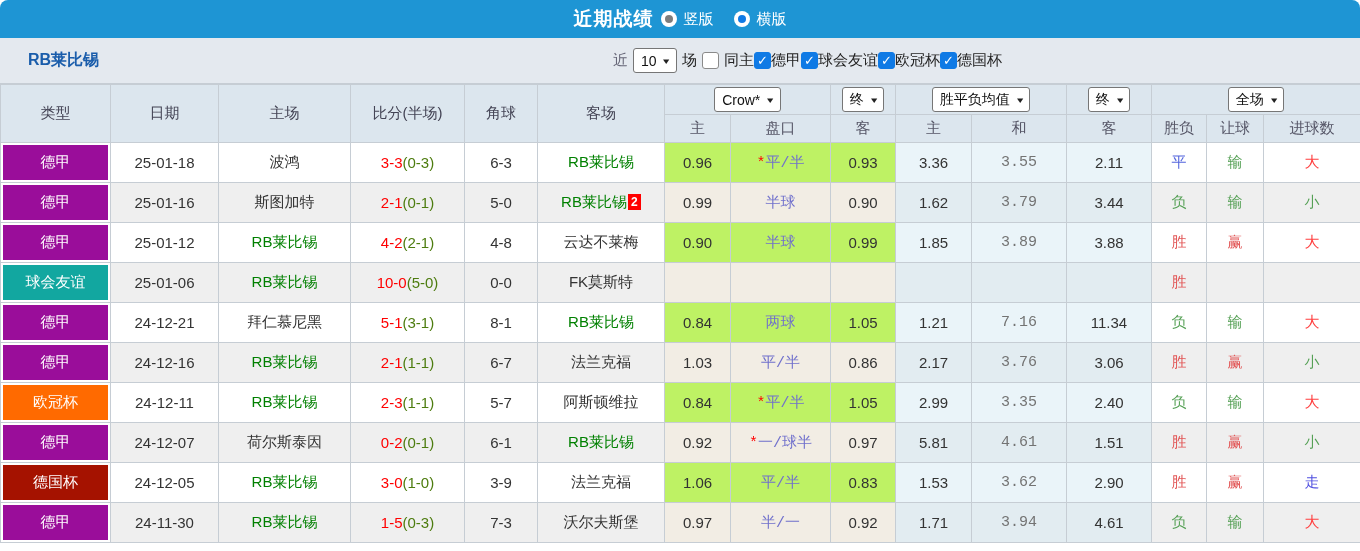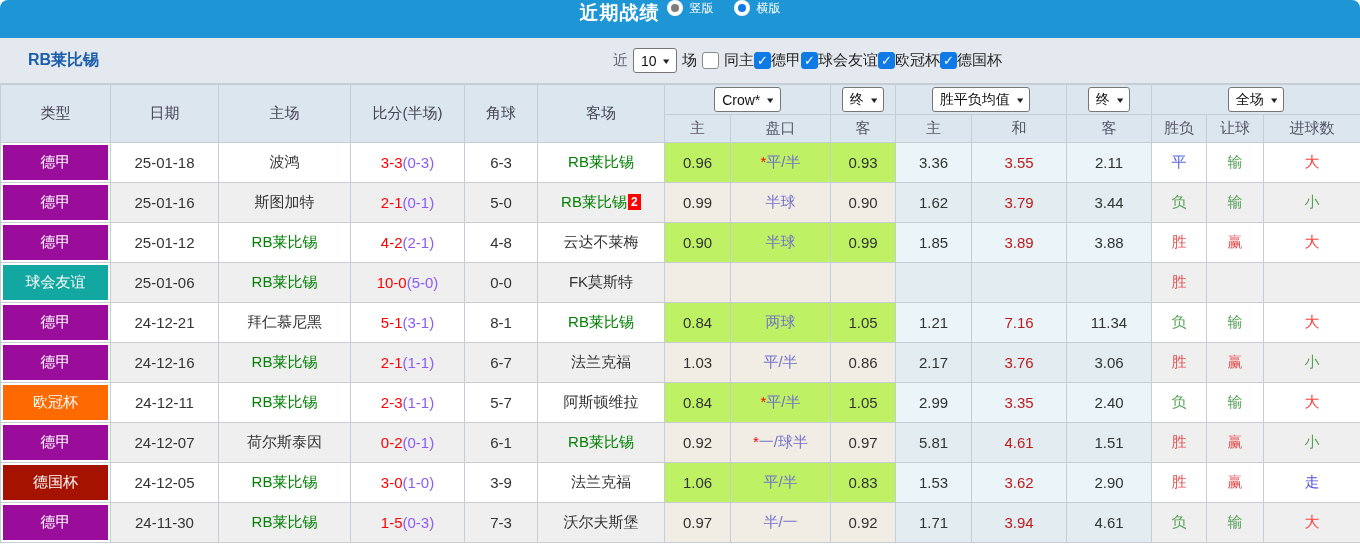--- a/index.html
+++ b/index.html
@@ -5,30 +5,30 @@
   * { box-sizing: border-box; margin: 0; padding: 0; }
   body {
     width: 1360px; background: #fff;
     font-family: "Liberation Sans", "DejaVu Sans", sans-serif;
   }
   .page { width: 1360px; height: 551px; overflow: hidden; background: #fff; }
 
   
   .topbar {
     height: 38px; background: #1e95d4; border-radius: 8px 8px 0 0;
-    display: flex; justify-content: center; gap: 7px; color: #fff;
+    display: flex; align-items: center; justify-content: center; gap: 7px; color: #fff;
   }
   .topbar .title { font-size: 19px; font-weight: bold; letter-spacing: 1px; }
   .radio {
     width: 16px; height: 16px; border-radius: 50%; background: #fff;
     display: inline-flex; align-items: center; justify-content: center; flex: none;
   }
   .radio.unchecked::after { content: ""; width: 8px; height: 8px; border-radius: 50%; background: #7d7d7d; }
   .radio.checked::after   { content: ""; width: 8px; height: 8px; border-radius: 50%; background: #0f7ae5; }
-  .radio-label { font-size: 12px; color: #fff; }
+  .radio-label { font-size: 15px; color: #fff; }
   .topbar .gap { width: 6px; }
 
   
   .filterbar {
     height: 46px; background: #e4e9ef; position: relative;
     display: flex; align-items: center; border-bottom: 1px solid #c6cdd4;
   }
   .team-title { margin-left: 28px; font-size: 16px; font-weight: bold; color: #1a5dab; }
   .filters { position: absolute; right: 358px; display: flex; align-items: center; font-size: 15px; color: #222; }
   .lbl-muted { color: #667; margin-right: 5px; }
@@ -66,24 +66,24 @@
   .lg-badge {
     width: 100%; height: 100%; display: flex; align-items: center; justify-content: center;
     color: #fff; font-size: 15px;
   }
   .lg-dejia    { background: #9a0d9a; }
   .lg-friendly { background: #12a7a0; }
   .lg-ucl      { background: #ff6a00; }
   .lg-decup    { background: #a51200; }
   .rb { color: #008000; }
   .d-ft { color: #ff0000; }
-  .d-ht { color: #8b5cf6; text-align: right; }
-  .hc-cell { color: #7070cc; }
+  .d-ht { color: #4d7c0f; text-align: right; }
+  .hc-cell { color: #7070cc; font-family: Liberation Mono, monospace; }
   .d-star { color: #ff0000; }
-  .d-md { color: #b91c1c; }
+  .d-md { color: #737373; font-family: Liberation Mono, monospace; }
   .c-win  { color: #e25555; }
   .c-lose { color: #55a055; }
   .c-draw { color: #5566dd; }
   .c-high { color: #ff4040; }
   .c-low  { color: #55a055; }
   .c-void { color: #5050e0; }
   .redcard {
     display: inline-block; background: #ff0000; color: #fff; font-weight: bold;
     font-size: 12px; line-height: 16px; width: 13px; height: 16px;
     margin-left: 1px; vertical-align: 1px;

